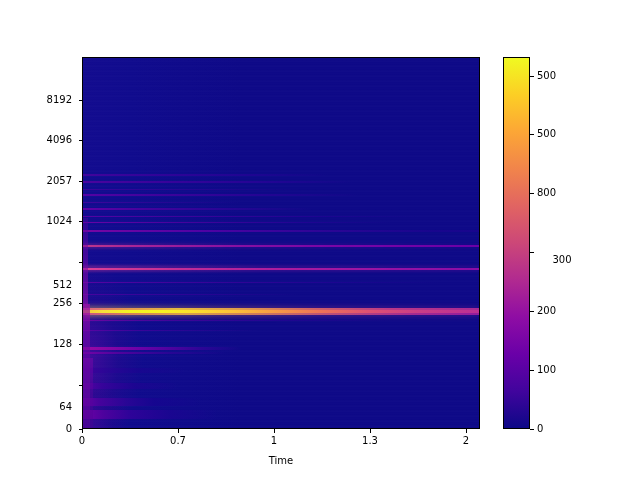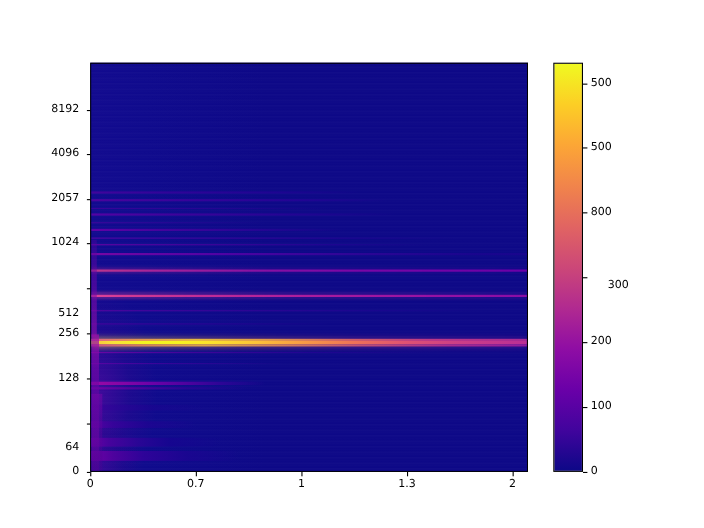--- a/index.html
+++ b/index.html
@@ -261,20 +261,21 @@
     <div class="xtick-mark" style="left:274px;top:429px;"></div>
     <div class="xtick-label" style="left:244px;top:436px;">1</div>
 
     <div class="xtick-mark" style="left:370px;top:429px;"></div>
     <div class="xtick-label" style="left:340px;top:436px;">1.3</div>
 
     <div class="xtick-mark" style="left:466px;top:429px;"></div>
     <div class="xtick-label" style="left:436px;top:436px;">2</div>
   </div>
 
+  <div id="xlabel">Time</div>
 
   <div id="colorbar-wrap">
     <div id="colorbar"></div>
 
     <div class="cbtick-mark" style="top:19px;"></div>
     <div class="cbtick-label" style="top:14px;">500</div>
 
     <div class="cbtick-mark" style="top:77px;"></div>
     <div class="cbtick-label" style="top:72px;">500</div>
 

